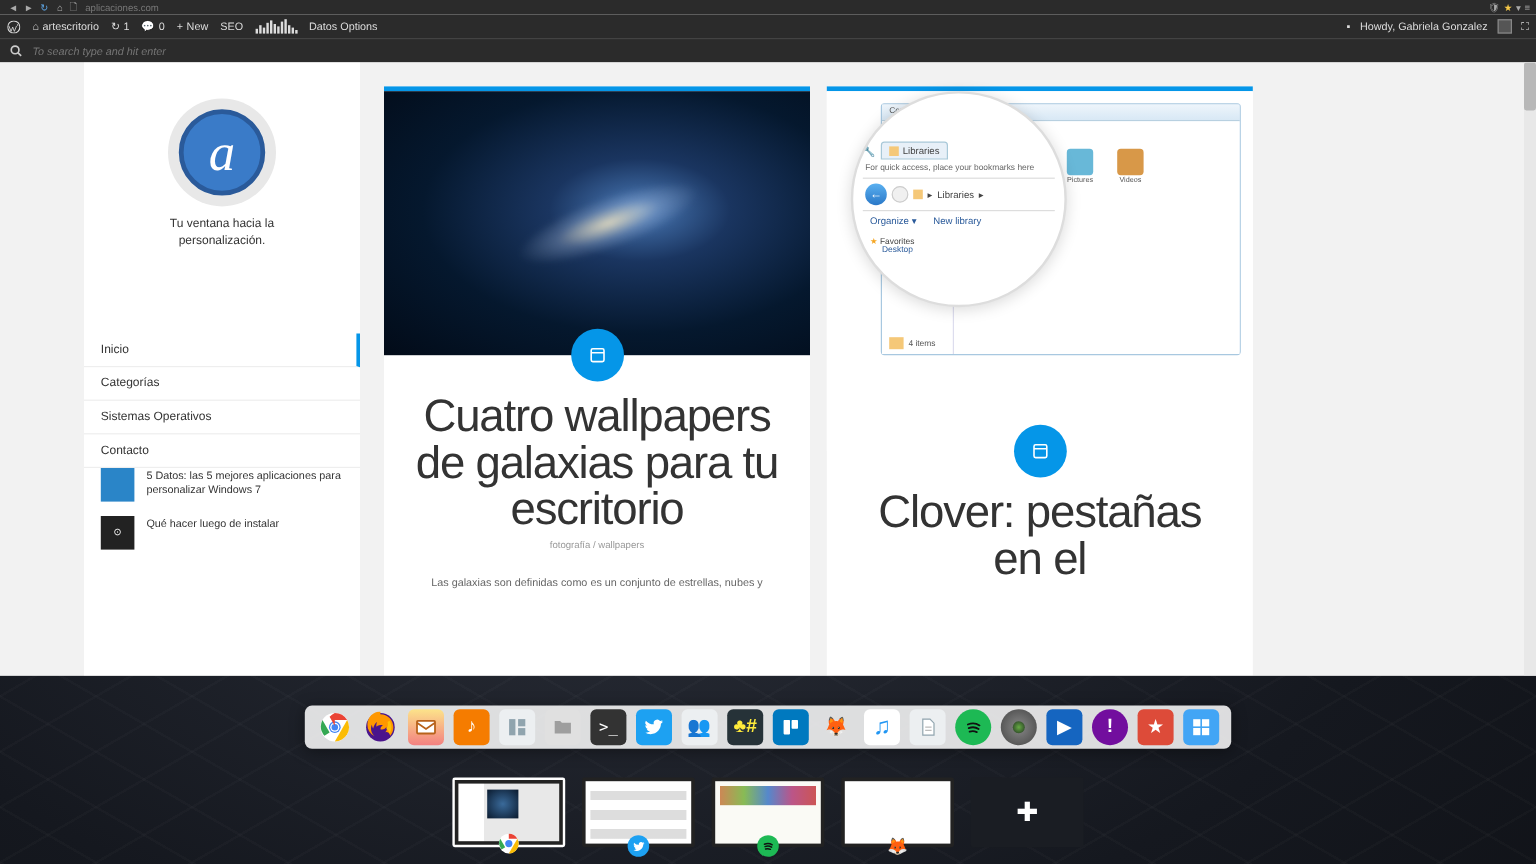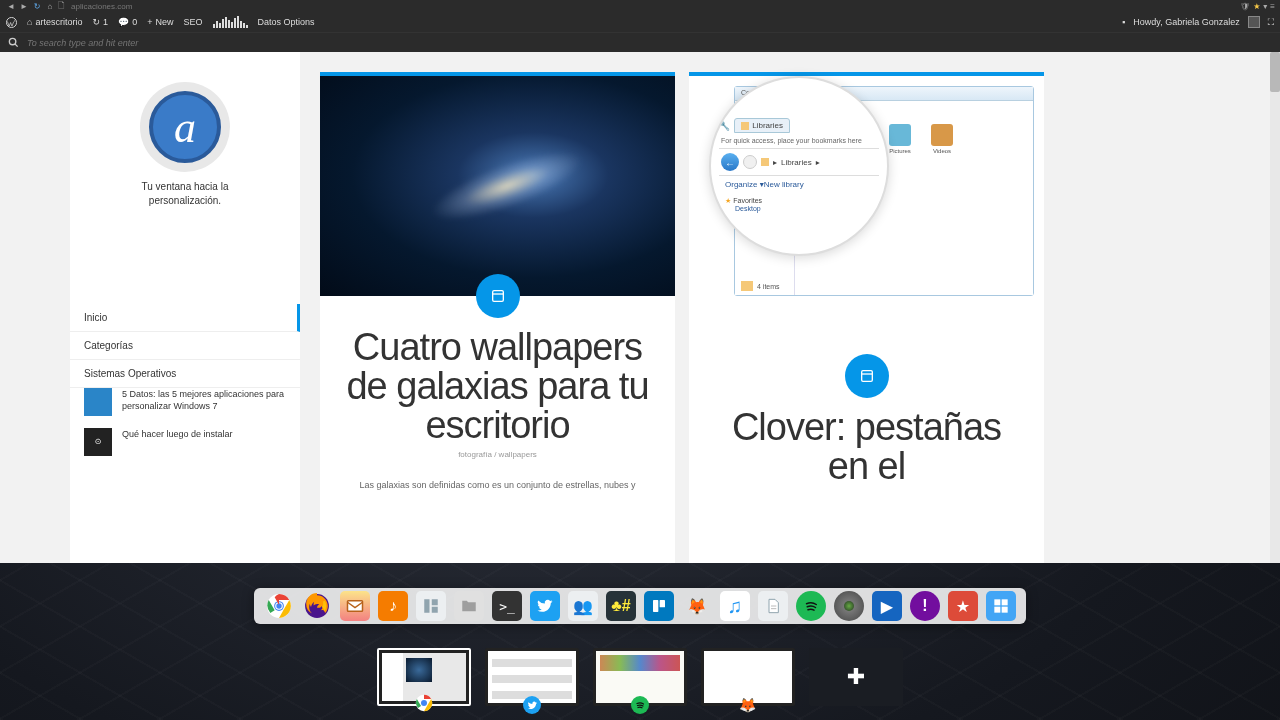--- a/index.html
+++ b/index.html
@@ -37,21 +37,21 @@
 .page { flex:1; background:#f2f2f2; display:flex; position:relative; overflow:hidden; }
 .scrollbar { position:absolute; right:0; top:0; width:10px; height:100%; background:#e8e8e8; }
 .scrollbar .thumb { width:100%; height:40px; background:#b8b8b8; border-radius:2px; }
 
 
 .sidebar { width: 230px; background:#fff; padding: 20px 0 0 0; margin-left:70px; display:flex; flex-direction:column; }
 .logo-wrap { display:flex; flex-direction:column; align-items:center; padding: 10px 0 20px; }
 .logo { width:90px; height:90px; border-radius:50%; background:#e8e8e8; display:flex; align-items:center; justify-content:center; }
 .logo-inner { width:72px; height:72px; border-radius:50%; background:#3a7bc8; border:4px solid #2a5a9a; display:flex; align-items:center; justify-content:center; color:#fff; font-size:44px; font-style:italic; font-family: Georgia, serif; }
 .tagline { font-size:10px; color:#333; text-align:center; line-height:1.4; margin-top:8px; }
-.menu { margin-top:76px; }
+.menu { margin-top:50px; }
 .menu-item { font-size:10px; color:#333; padding:8px 14px; border-bottom:1px solid #eee; cursor:pointer; }
 .menu-item.active { border-right:3px solid #0596e8; }
 .section-title { font-size:10px; font-weight:bold; color:#333; padding: 30px 14px 10px; letter-spacing: 0.5px; }
 .popular { padding:0 14px; }
 .popular-item { display:flex; gap:10px; margin-bottom:12px; font-size:9px; color:#333; line-height:1.35; }
 .popular-thumb { width:28px; height:28px; background:#2a85c8; flex-shrink:0; }
 .popular-thumb.dark { background:#222; display:flex; align-items:center; justify-content:center; color:#fff; font-size:8px; }
 
 
 .content { flex:1; padding: 20px 40px 0 20px; display:flex; gap:14px; overflow:hidden; }
@@ -79,21 +79,21 @@
 .exp-icons { display:flex; gap:12px; margin-top:8px; }
 .exp-ico { width:30px; text-align:center; font-size:6px; color:#555; }
 .exp-ico .ic { width:22px; height:22px; margin:0 auto 2px; border-radius:3px; }
 .magnifier { position:absolute; top:0; left:20px; width:180px; height:180px; border-radius:50%; background:#fff; border:2px solid #ddd; box-shadow:0 2px 12px rgba(0,0,0,0.15); overflow:hidden; z-index:3; }
 .mag-inner { padding:40px 8px 8px; font-size:8px; color:#444; }
 .mag-tab { background:#e8f0f8; border:1px solid #a8c8d8; border-radius:3px 3px 0 0; padding:2px 6px; display:inline-flex; align-items:center; gap:3px; font-size:8px; }
 .mag-hint { font-size:7px; color:#666; padding:4px 2px; border-bottom:1px solid #ddd; }
 .mag-nav { display:flex; align-items:center; gap:4px; padding:4px 2px; border-bottom:1px solid #ddd; }
 .mag-back { width:18px; height:18px; border-radius:50%; background:linear-gradient(#5ab0f0,#2a78c8); color:#fff; display:flex; align-items:center; justify-content:center; font-size:10px; }
 .mag-fwd { width:14px; height:14px; border-radius:50%; background:#f0f0f0; border:1px solid #ccc; }
-.mag-tools { display:flex; padding:4px 6px; font-size:8px; color:#2a5a9a; }
+.mag-tools { display:flex; gap:14px; padding:4px 6px; font-size:8px; color:#2a5a9a; }
 
 
 .dock { position:absolute; bottom:96px; left:50%; transform:translateX(-50%); background:rgba(255,255,255,0.85); border-radius:6px; padding:3px 10px; display:flex; gap:8px; box-shadow:0 2px 12px rgba(0,0,0,0.4); }
 .dock-icon { width:30px; height:30px; border-radius:5px; display:flex; align-items:center; justify-content:center; font-size:16px; color:#fff; cursor:pointer; }
 
 
 .tasks { position:absolute; bottom:14px; left:50%; transform:translateX(-50%); display:flex; gap:14px; }
 .task { width:94px; height:58px; border-radius:2px; background:#222; position:relative; cursor:pointer; }
 .task.active { border:2px solid #fff; }
 .task .mini { position:absolute; inset:3px; background:#f5f5f5; }
@@ -199,20 +199,21 @@
         <div class="tagline">
           <div>Tu ventana hacia la</div>
           <div>personalización.</div>
         </div>
       </div>
 
       <div class="menu">
         <div class="menu-item active">Inicio</div>
         <div class="menu-item">Categorías</div>
         <div class="menu-item">Sistemas Operativos</div>
+        <div class="menu-item">Contacto</div>
       </div>
 
       <div class="popular">
         <div class="popular-item">
           <div class="popular-thumb"></div>
           <div>5 Datos: las 5 mejores aplicaciones para personalizar Windows 7</div>
         </div>
         <div class="popular-item">
           <div class="popular-thumb dark">⊙</div>
           <div>Qué hacer luego de instalar</div>

